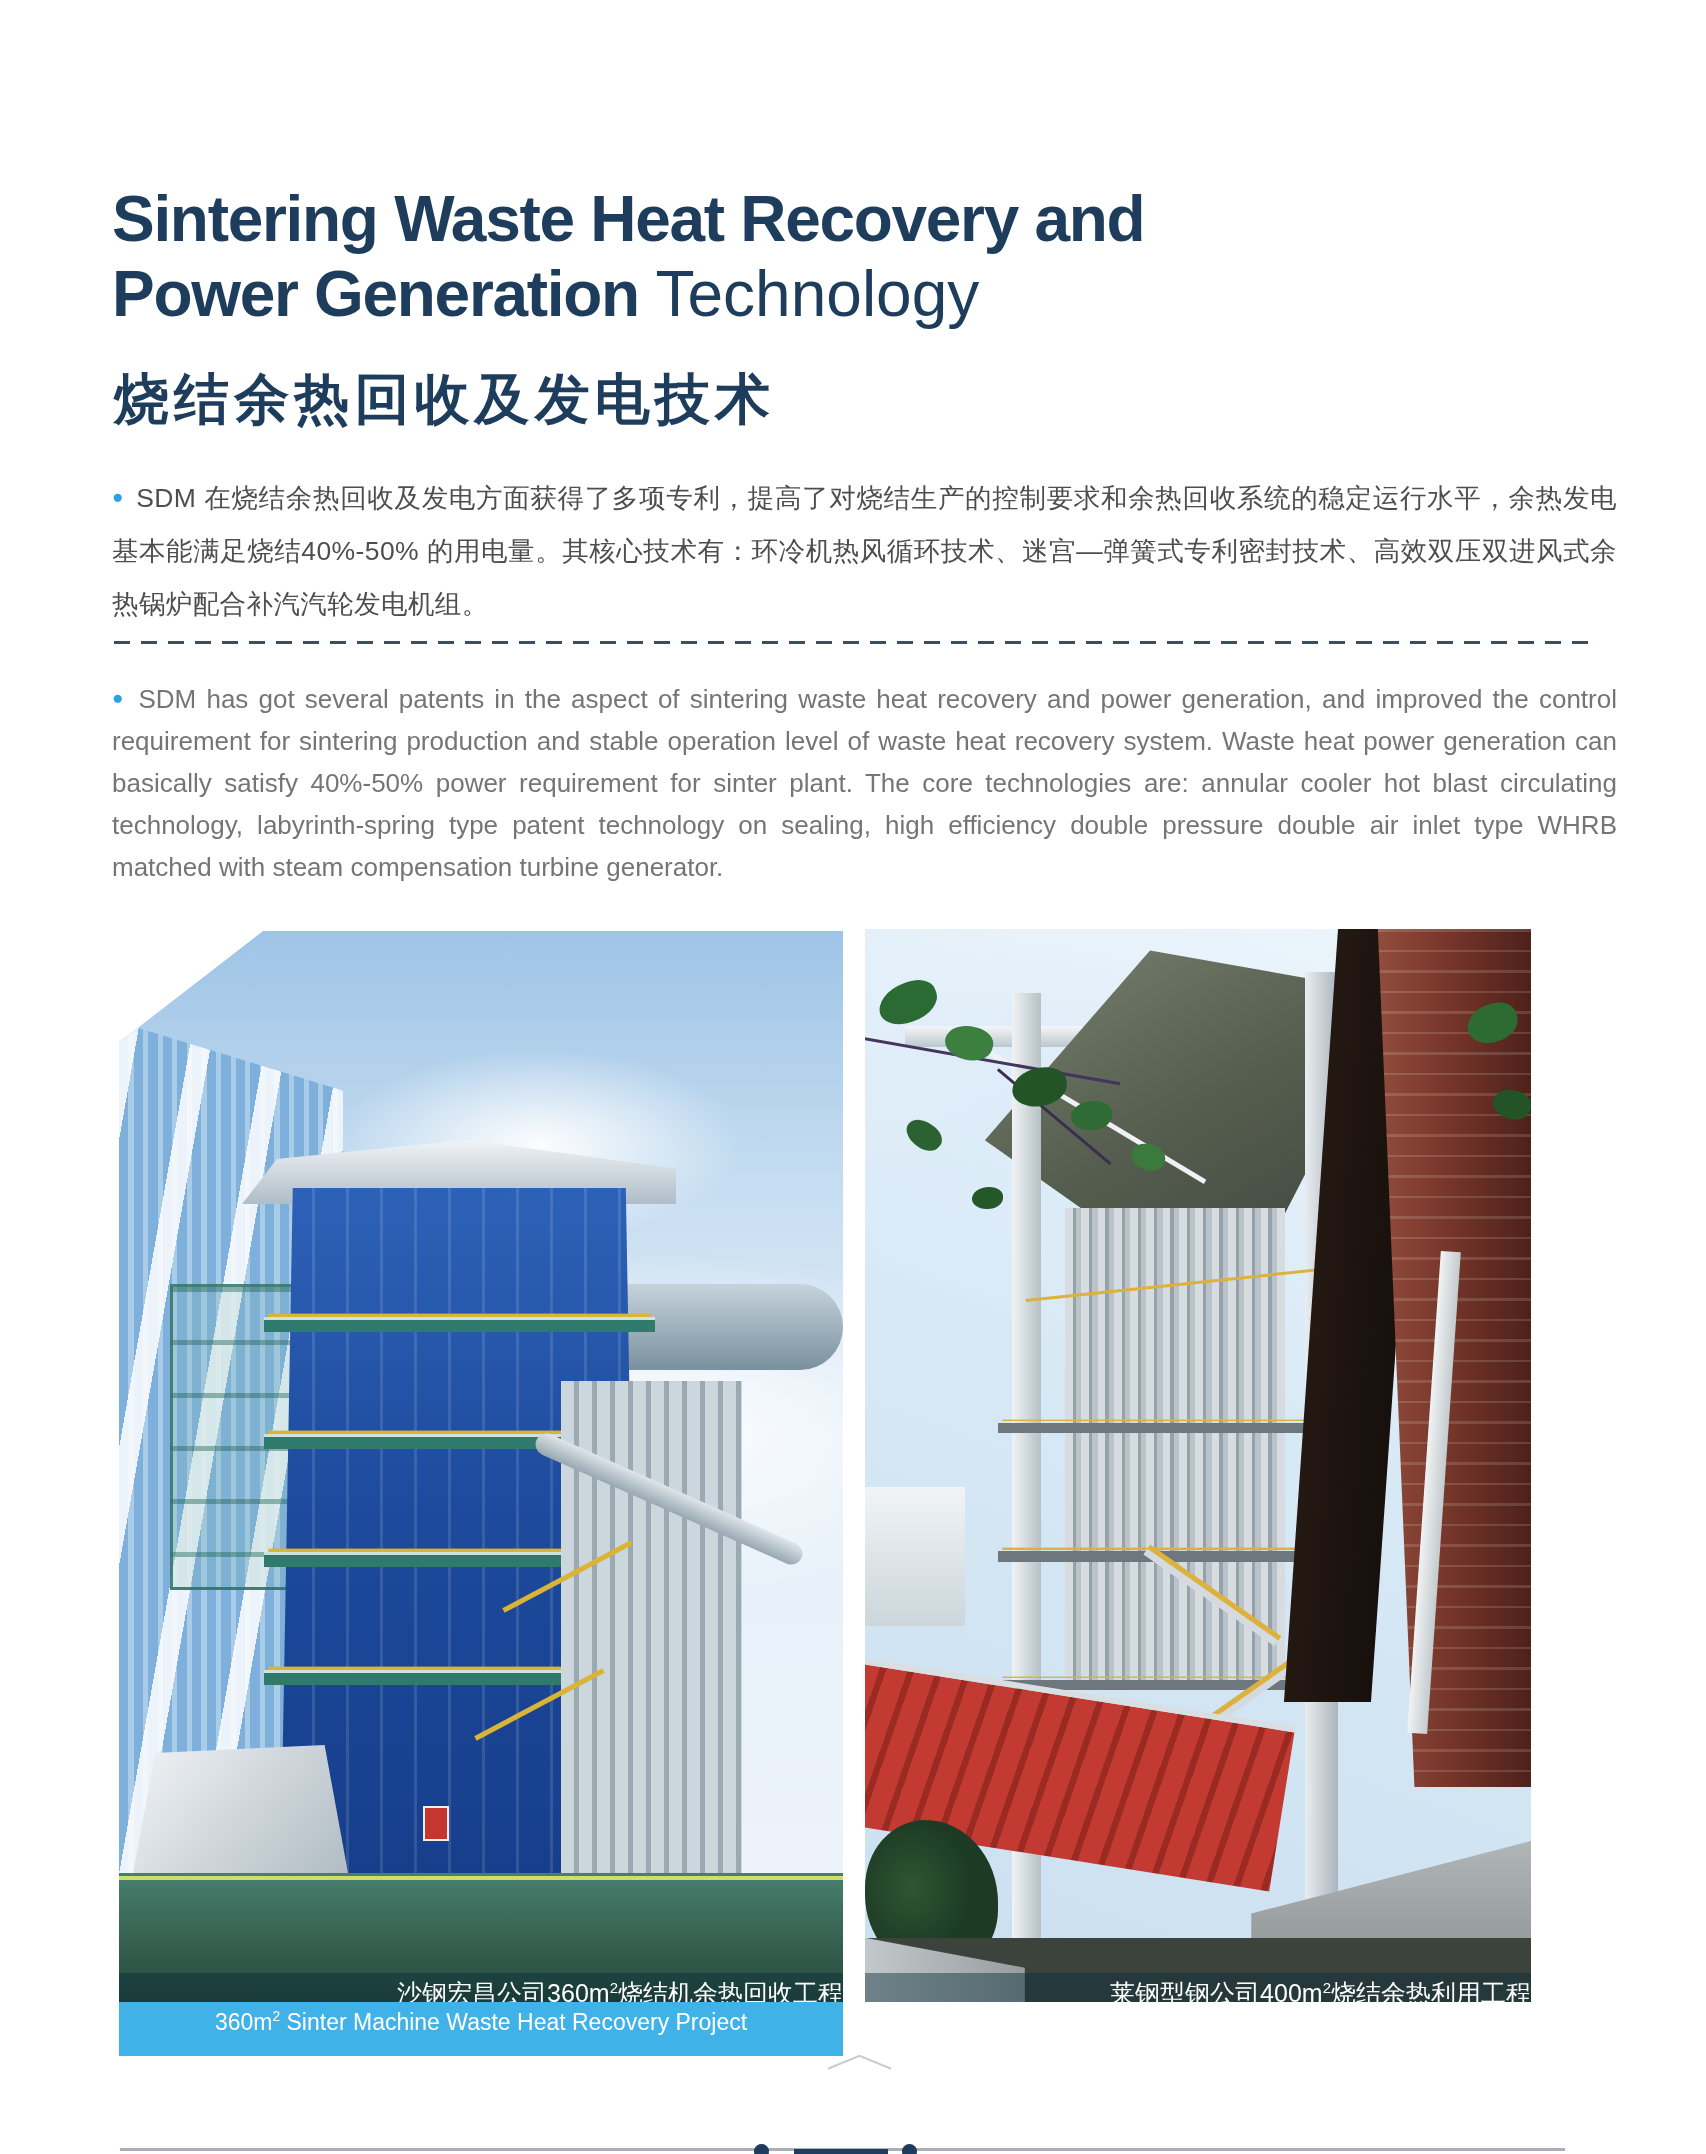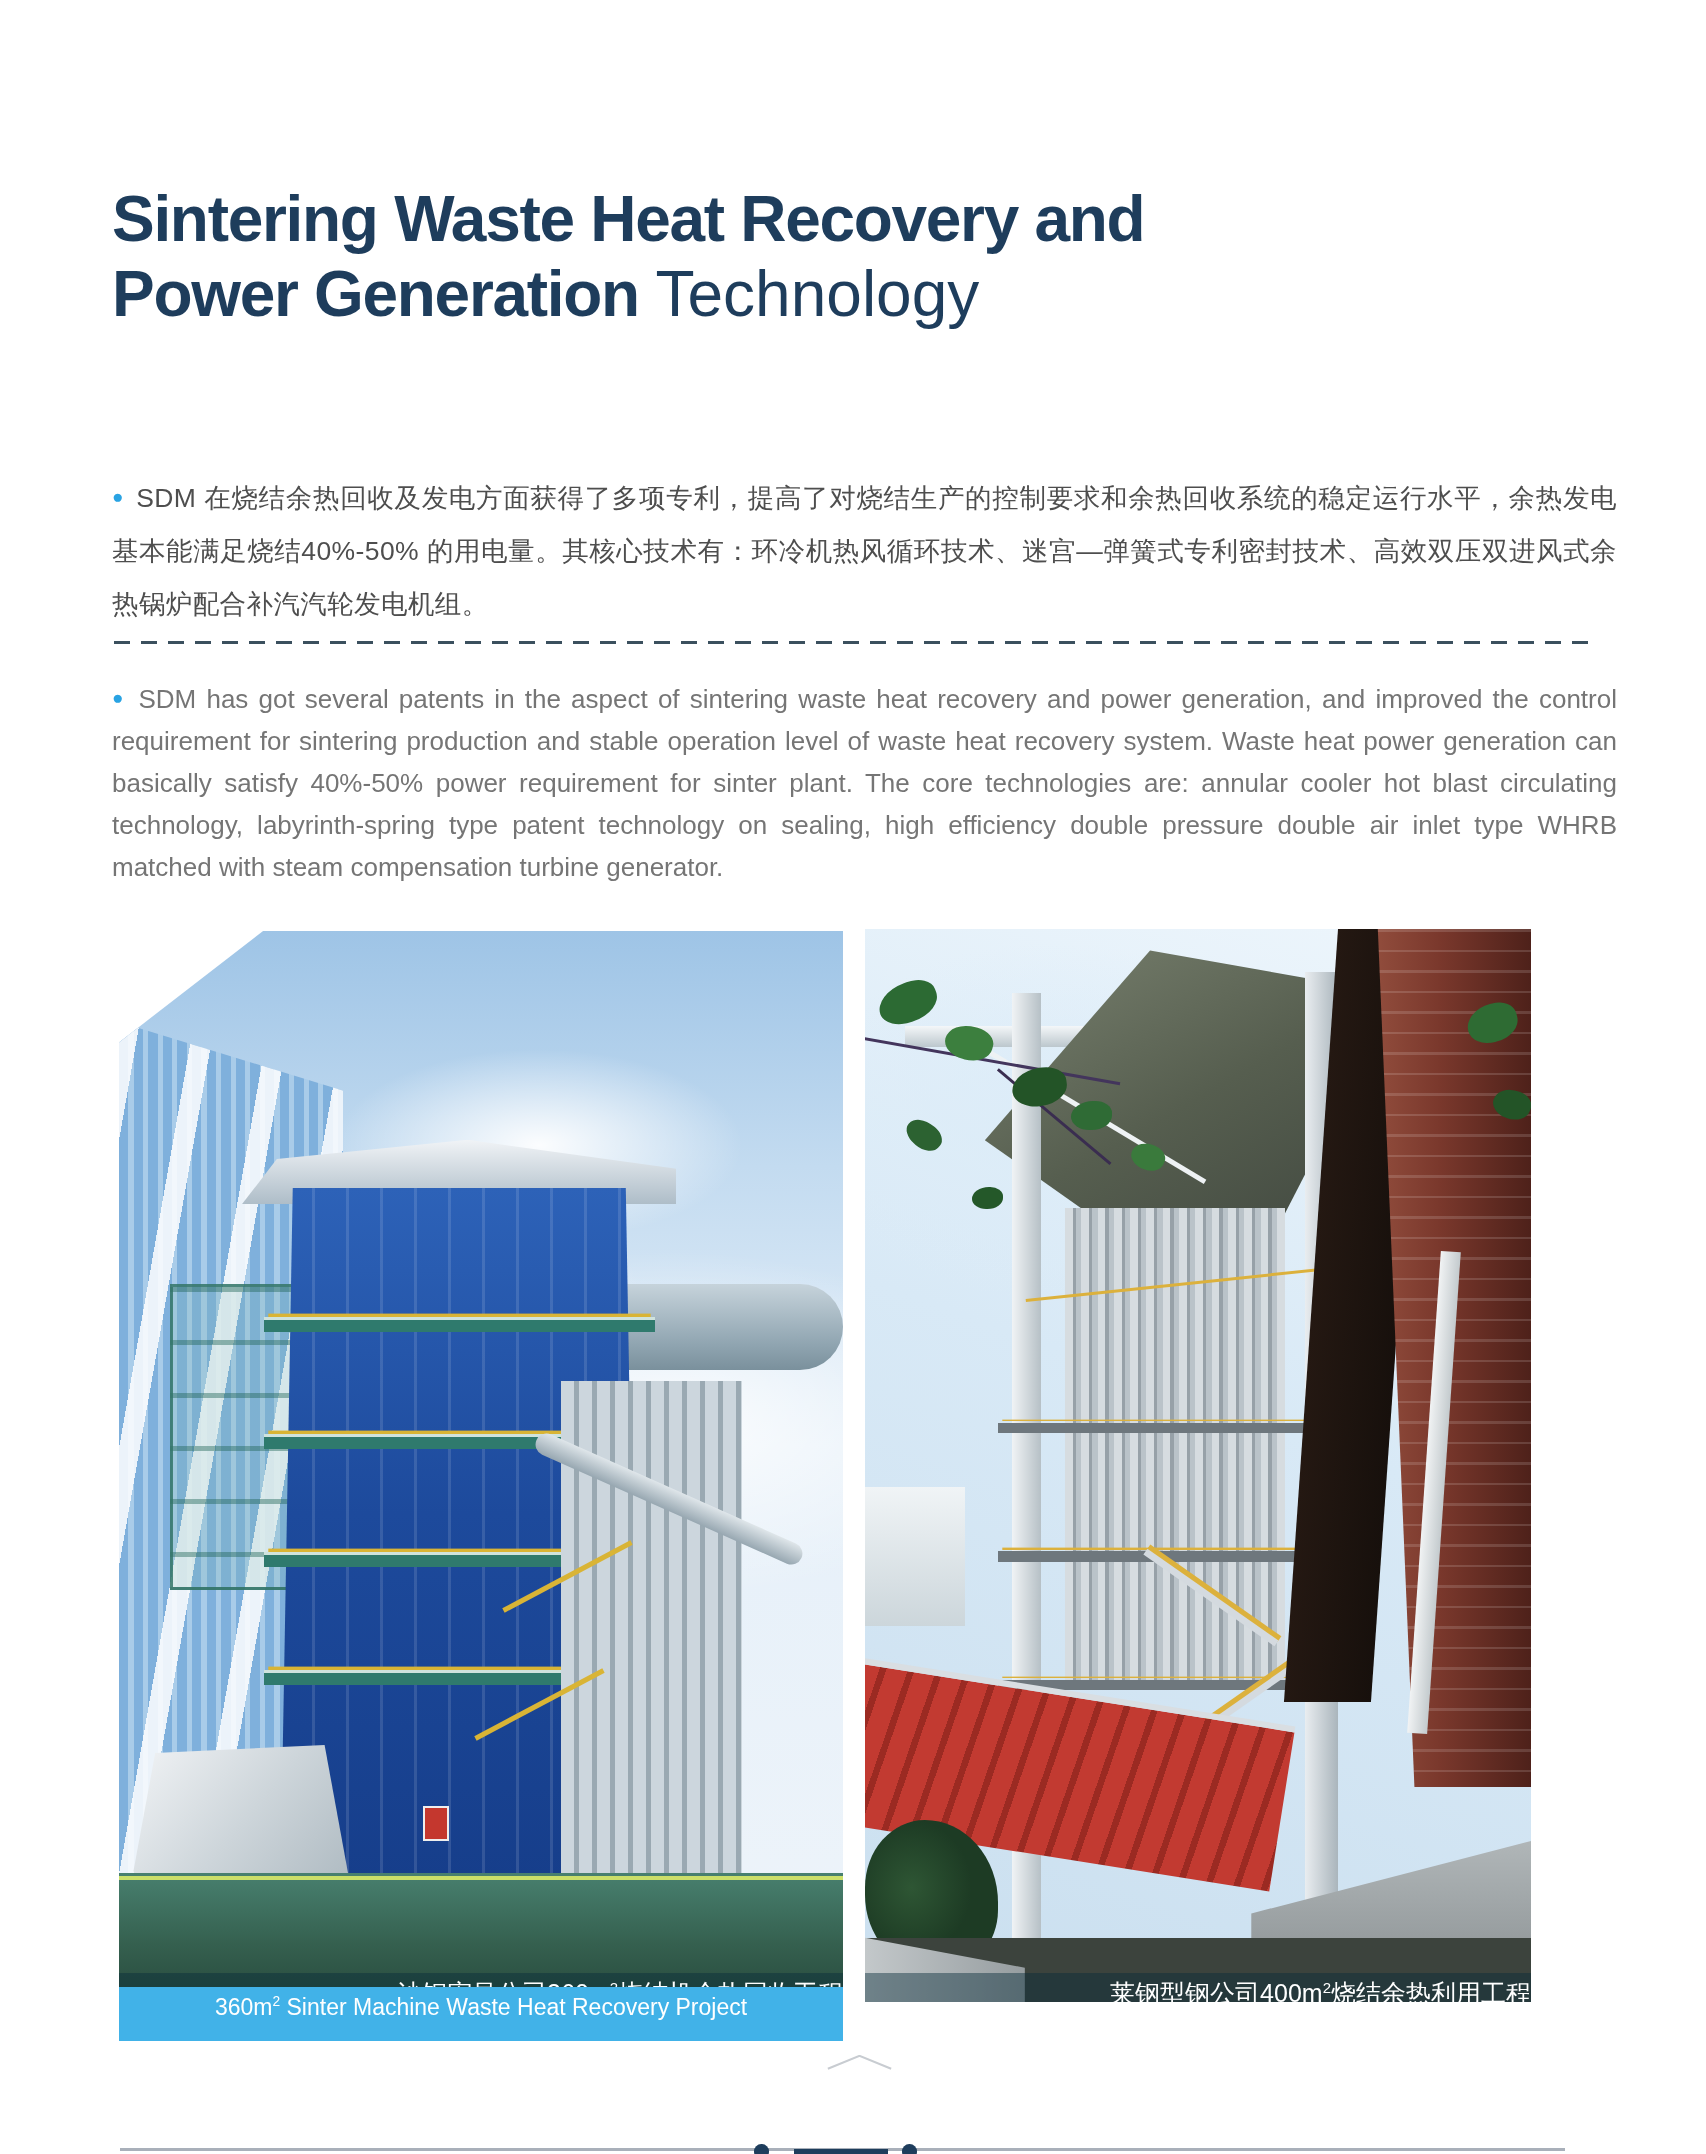--- a/index.html
+++ b/index.html
@@ -24,21 +24,21 @@
 
   
   .photo{position:absolute;overflow:hidden;}
   .photo-left{left:119px;top:931px;width:724px;height:1125px;
               clip-path:polygon(19.9% 0,100% 0,100% 100%,0 100%,0 9.9%);}
   .photo-right{left:865px;top:929px;width:666px;height:1127px;}
   .scene{position:absolute;left:0;right:0;top:0;bottom:54px;overflow:hidden;}
   .art{position:absolute;}
   .cap-zh{position:absolute;left:0;right:0;bottom:54px;height:29px;background:rgba(8,45,58,.45);
           color:#ffffff;font-size:25px;line-height:29px;text-align:right;white-space:nowrap;}
-  .cap-en{position:absolute;left:0;right:0;bottom:15px;height:54px;background:#41b2e8;
+  .cap-en{position:absolute;left:0;right:0;bottom:0;height:54px;background:#41b2e8;
           color:#ffffff;font-size:23px;line-height:26px;text-align:center;padding-top:1.7px;box-sizing:border-box;margin-top:12px;}
   sup{font-size:60%;}
 
   
   .lp-sky{left:0;top:0;right:0;bottom:0;
     background:
       radial-gradient(291px 137px at 58% 20%,rgba(255,255,255,.95),rgba(255,255,255,0) 70%),
       radial-gradient(394px 188px at 34% 34%,rgba(255,255,255,.9),rgba(255,255,255,0) 70%),
       radial-gradient(479px 240px at 76% 46%,rgba(255,255,255,.85),rgba(255,255,255,0) 72%),
       linear-gradient(180deg,#9ec4e6 0%,#c3dbf0 22%,#e6f0f9 48%,#eef4fa 100%);}
@@ -127,20 +127,21 @@
   .footer-bar{position:absolute;left:794px;top:2149px;width:94px;height:7.7px;background:#1e3d5c;}
   .gap-chevron{position:absolute;left:827px;top:2055px;}
 </style>
 </head>
 <body>
 
 <div class="page">
 
   <h1 class="title"><span>Sintering Waste Heat Recovery and</span><br><span>Power Generation</span><span class="light"> Technology</span></h1>
 
+  <div class="title-zh">烧结余热回收及发电技术</div>
 
   <p class="para para-zh"><span class="bullet">●</span><span>SDM 在烧结余热回收及发电方面获得了多项专利，提高了对烧结生产的控制要求和余热回收系统的稳定运行水平，余热发电基本能满足烧结40%-50% 的用电量。其核心技术有：环冷机热风循环技术、迷宫—弹簧式专利密封技术、高效双压双进风式余热锅炉配合补汽汽轮发电机组。</span></p>
 
   <div class="divider"></div>
 
   <p class="para para-en"><span class="bullet">●</span><span>SDM has got several patents in the aspect of sintering waste heat recovery and power generation, and improved the control requirement for sintering production and stable operation level of waste heat recovery system. Waste heat power generation can basically satisfy 40%-50% power requirement for sinter plant. The core technologies are: annular cooler hot blast circulating technology, labyrinth-spring type patent technology on sealing, high efficiency double pressure double air inlet type WHRB matched with steam compensation turbine generator.</span></p>
 
   <figure class="photo photo-left" style="margin:0;">
     <div class="scene">
       <div class="art lp-sky"></div>

